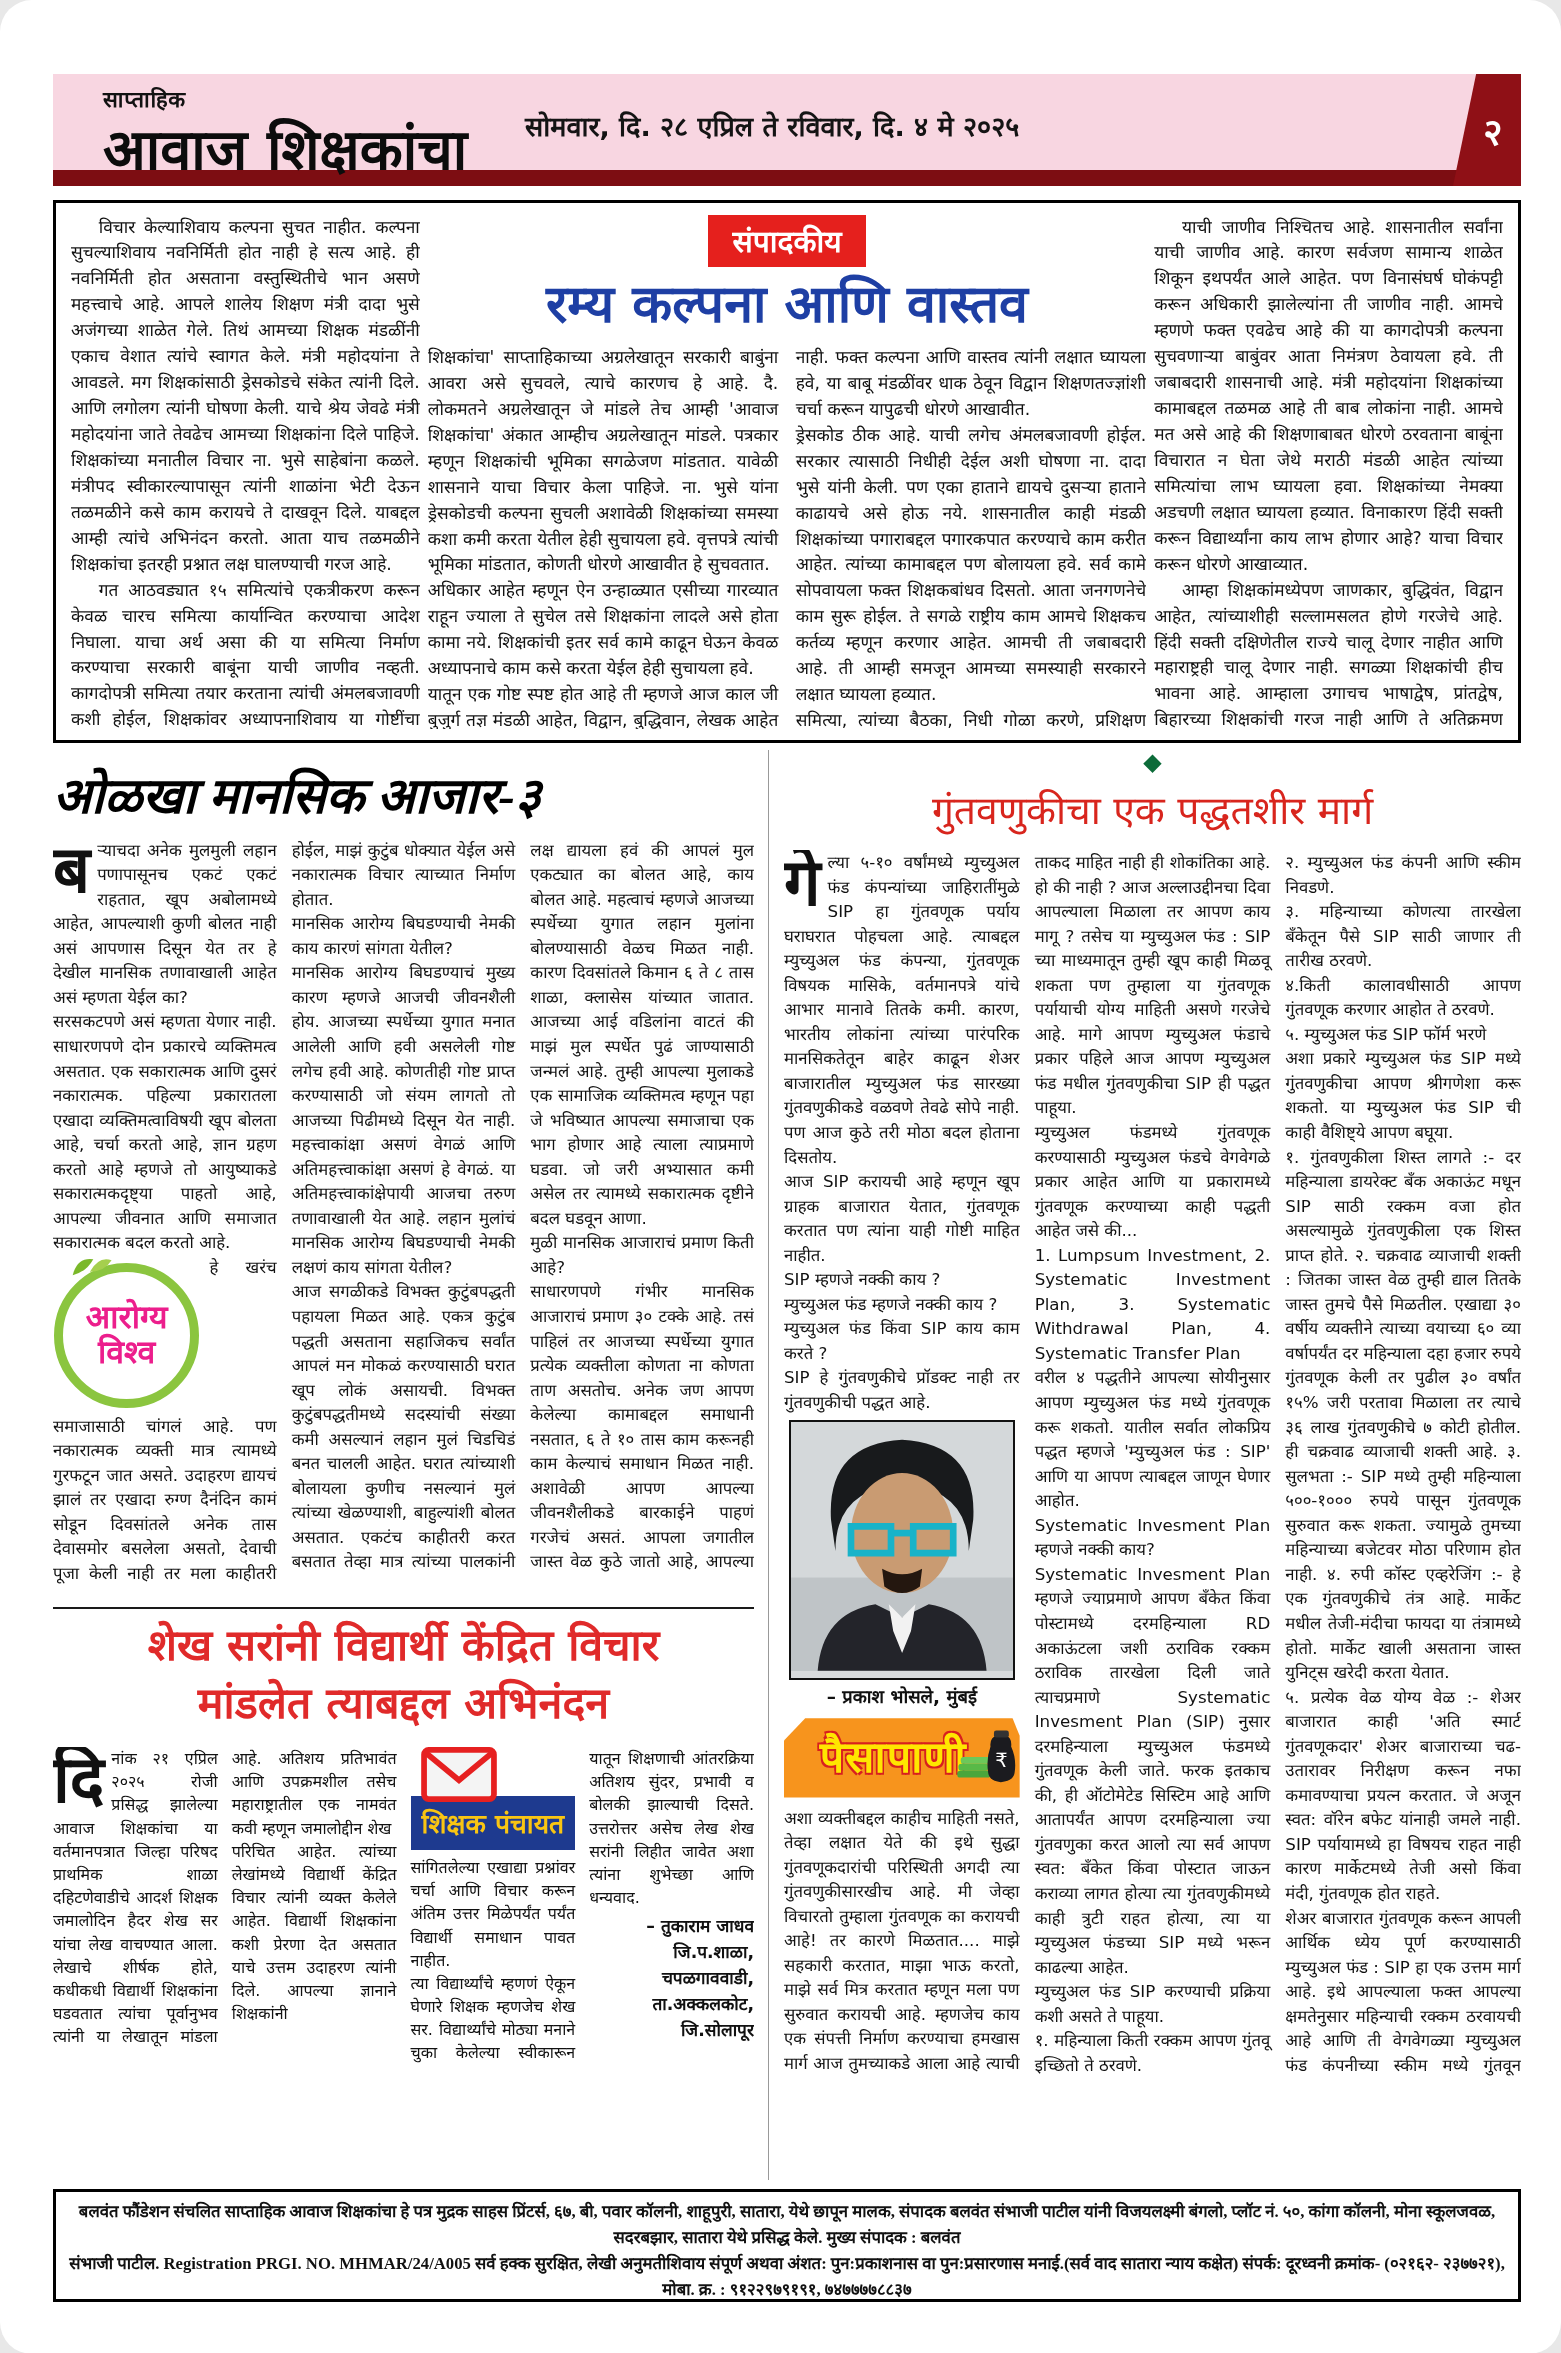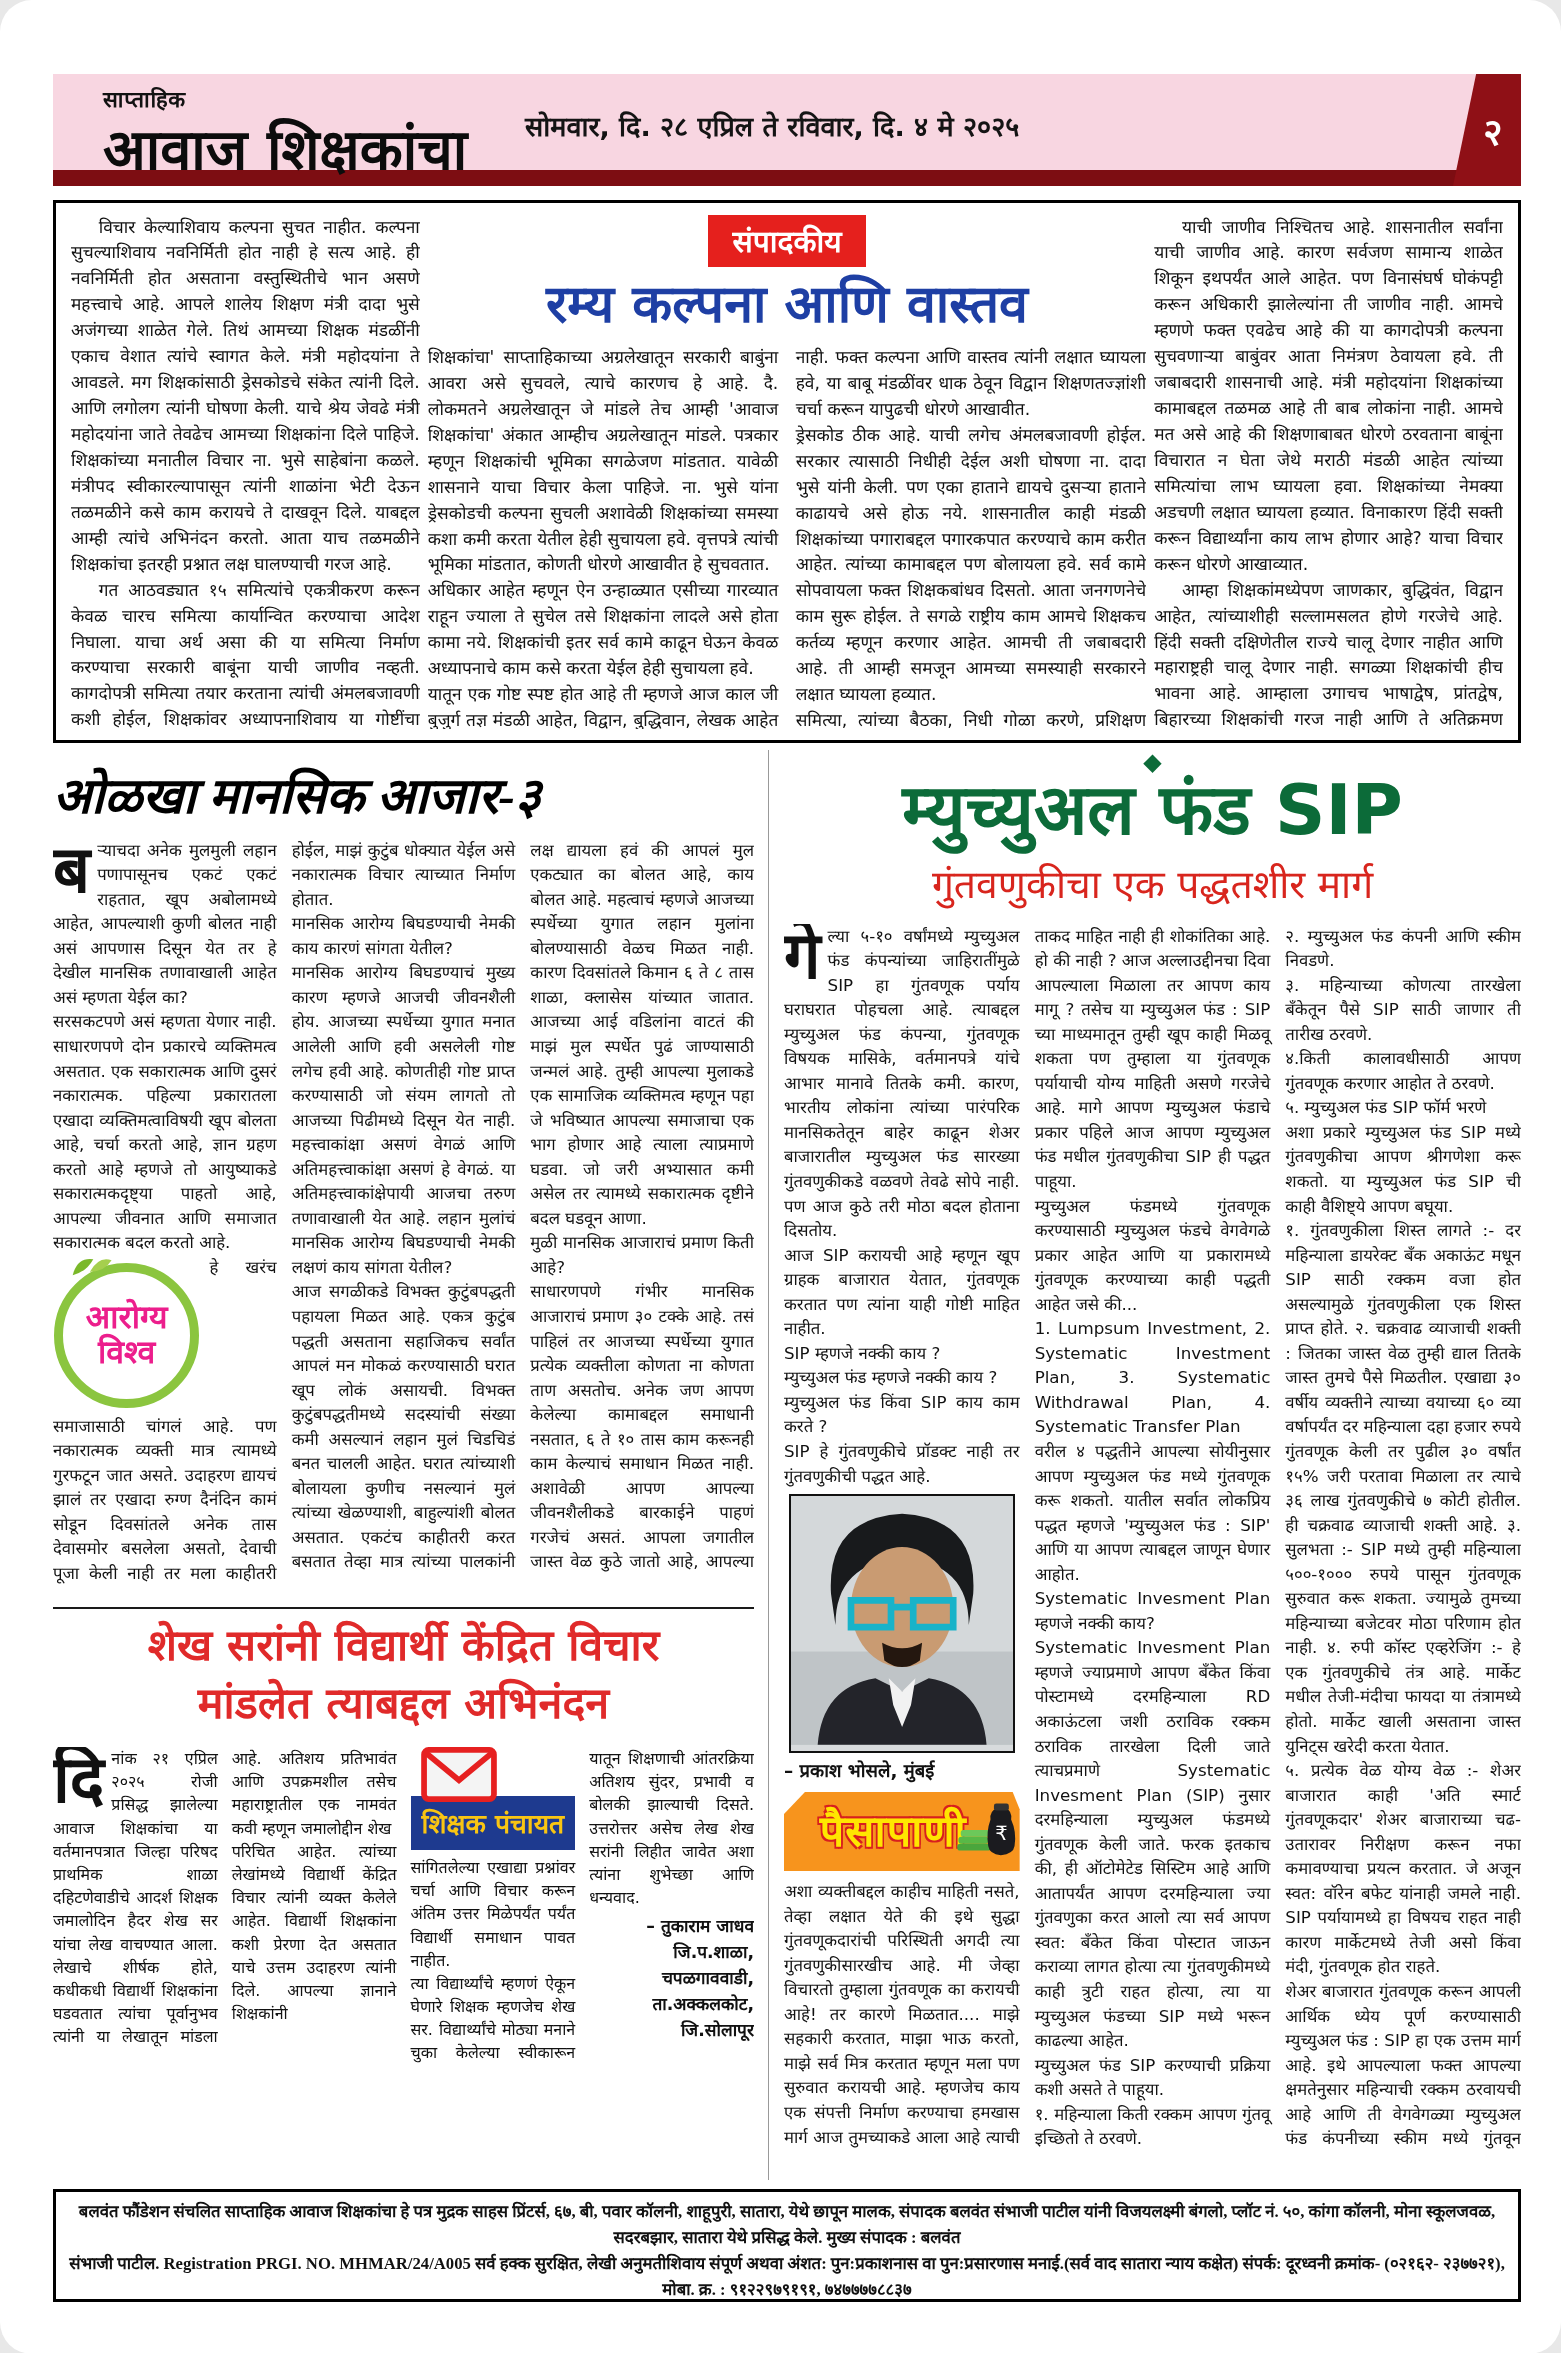--- a/index.html
+++ b/index.html
@@ -57,21 +57,21 @@
   .panchayat-label { color:#f9c513; font-weight:800; font-size:26.5px; }
   .byline-block { text-align:right; font-weight:800; font-size:17.3px; margin-top:4.6px; break-inside:avoid; }
   .byline-block div { line-height:1.5; }
   
   .sip-head { text-align:center; }
   .diamond-icon { color:#0c6b39; font-size:24px; line-height:1; }
   .sip-headline { color:#0c6b39; font-size:70px; font-weight:800; line-height:1.05; }
   .sip-subhead { color:#d8251d; font-size:39px; font-weight:400; margin-top:8px; }
   .sip-body { column-count:3; column-gap:15px; height:1228px; overflow:hidden; font-size:16.7px; line-height:1.47; text-align:justify; margin-top:15px; }
   .author-wrap { width:96%; margin:5.8px auto 3.5px; border:2.3px solid #111; background:#d8dbdd; break-inside:avoid; }
-  .sip-byline { text-indent:0 !important; font-weight:800; font-size:18.4px; margin:3.5px 0 7px; }
+  .sip-byline { text-indent:0 !important; font-weight:800; font-size:18.4px; margin:3.5px 0 7px; text-align:center; }
   .paisapani {
     background:#f7941d; clip-path:polygon(9% 0, 97% 0, 100% 22%, 100% 100%, 0 100%, 0 28%);
     padding:8px 52px 8px 35px; margin:8px 0; break-inside:avoid; position:relative; text-align:center;
   }
   .paisapani-label {
     color:#ffe600; font-weight:800; font-size:43px; letter-spacing:1.2px;
     text-shadow:-1.7px -1.7px 0 #d81f1f, 1.7px -1.7px 0 #d81f1f, -1.7px 1.7px 0 #d81f1f, 1.7px 1.7px 0 #d81f1f;
   }
   .bank-icon { position:absolute; right:1.2px; bottom:2.3px; }
   
@@ -183,21 +183,20 @@
           <div>– तुकाराम जाधव</div>
           <div>जि.प.शाळा, चपळगाववाडी,</div>
           <div>ता.अक्कलकोट, जि.सोलापूर</div>
         </div>
       </div>
     </div>
 
     <div class="right-block">
       <div class="sip-head">
         <div class="diamond-icon">◆</div>
-        <h1 class="sip-headline">म्युच्युअल फंड SIP</h1>
         <div class="sip-subhead">गुंतवणुकीचा एक पद्धतशीर मार्ग</div>
       </div>
       <div class="sip-body">
         <span class="dropcap">गे</span>
         <div>
             <p>ल्या ५-१० वर्षांमध्ये म्युच्युअल फंड कंपन्यांच्या जाहिरातींमुळे SIP हा गुंतवणूक पर्याय घराघरात पोहचला आहे. त्याबद्दल म्युच्युअल फंड कंपन्या, गुंतवणूक विषयक मासिके, वर्तमानपत्रे यांचे आभार मानावे तितके कमी. कारण, भारतीय लोकांना त्यांच्या पारंपरिक मानसिकतेतून बाहेर काढून शेअर बाजारातील म्युच्युअल फंड सारख्या गुंतवणुकीकडे वळवणे तेवढे सोपे नाही. पण आज कुठे तरी मोठा बदल होताना दिसतोय.</p>
             <p>आज SIP करायची आहे म्हणून खूप ग्राहक बाजारात येतात, गुंतवणूक करतात पण त्यांना याही गोष्टी माहित नाहीत.</p>
             <p>SIP म्हणजे नक्की काय ?</p>
             <p>म्युच्युअल फंड म्हणजे नक्की काय ?</p>
             <p>म्युच्युअल फंड किंवा SIP काय काम करते ?</p>

